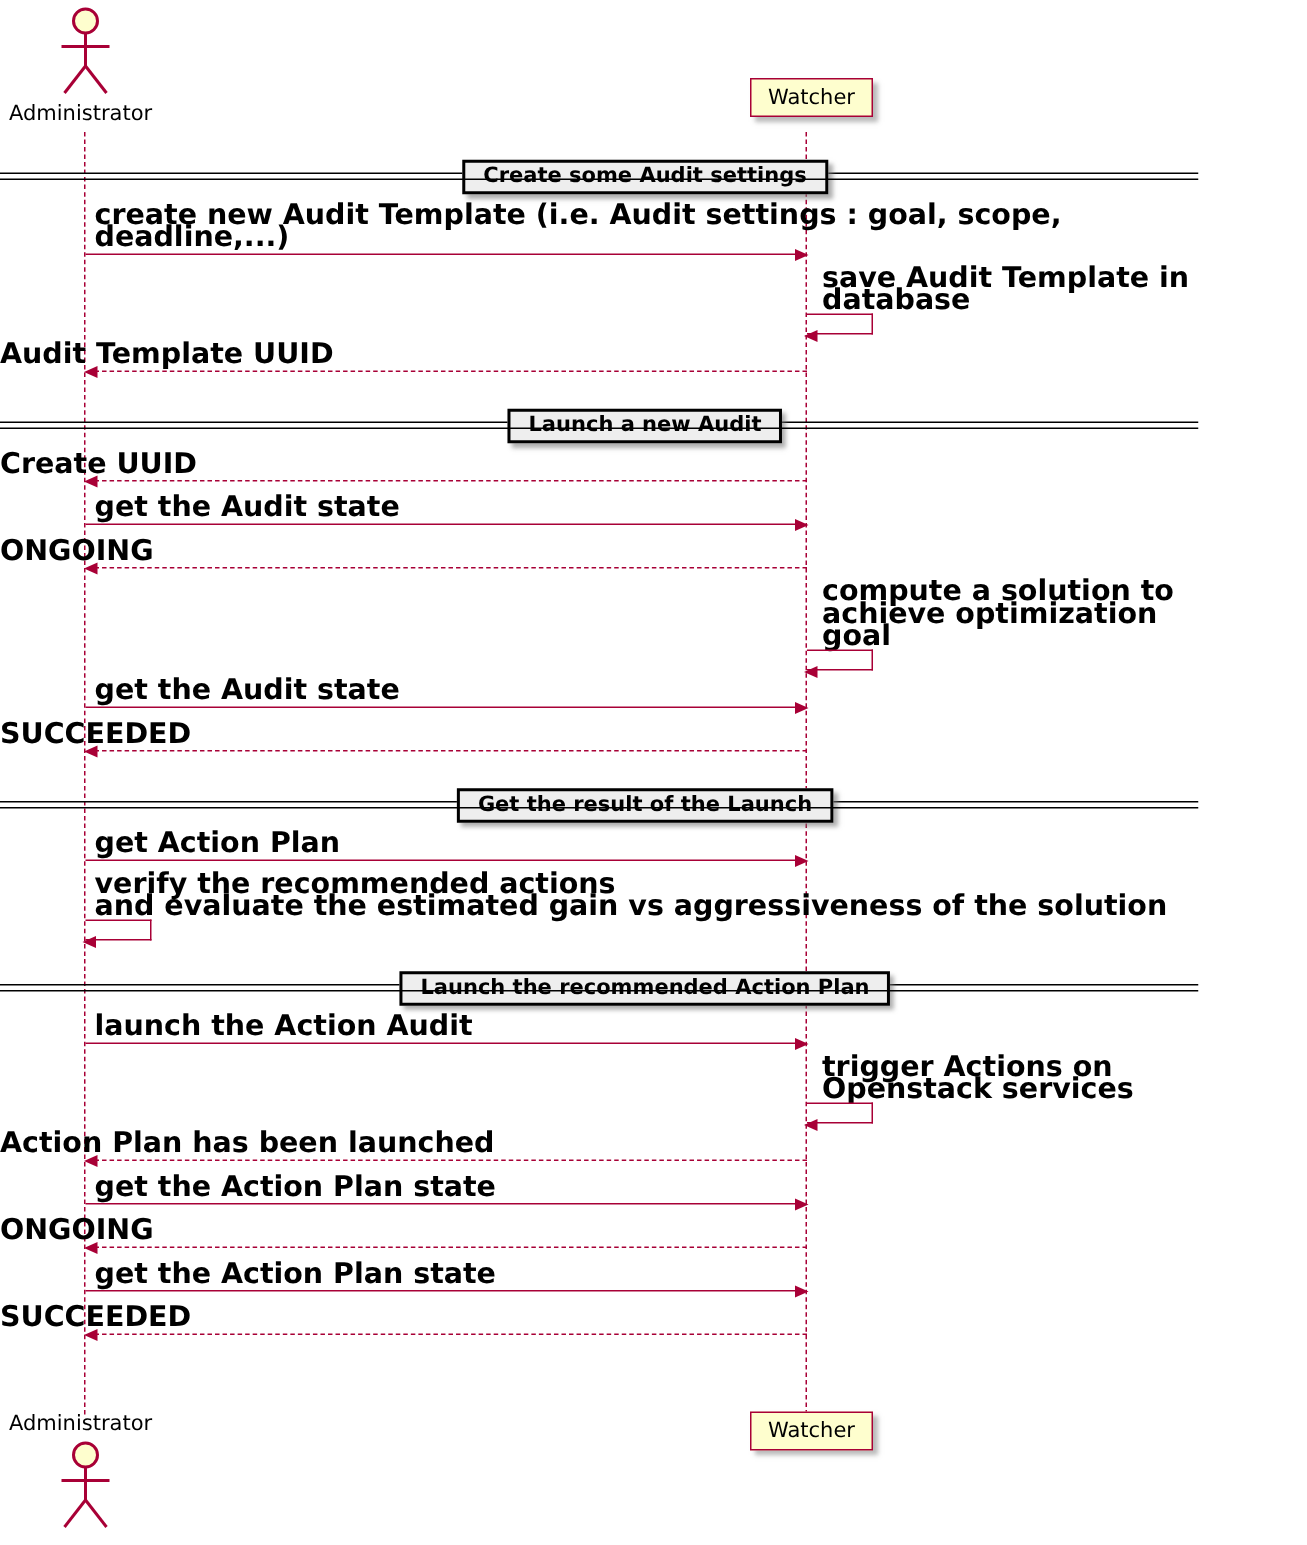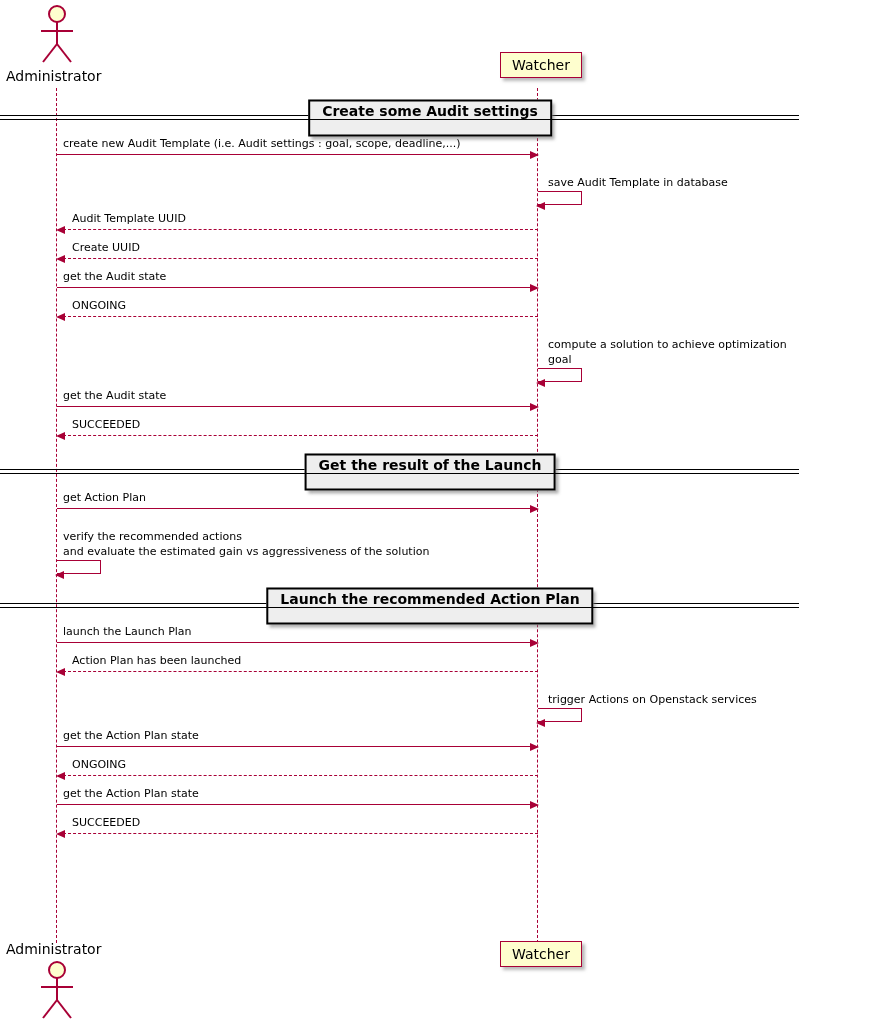--- a/index.html
+++ b/index.html
@@ -48,33 +48,33 @@
   .divider.first { margin-top:18px; }
   .divider::before, .divider::after {
     content:""; position:absolute; left:0; right:0; border-top:1px solid #000;
   }
   .divider::before { top:9px; }
   .divider::after  { top:13px; }
   .divider-label {
     position:absolute; left:430px; top:50%;
     transform:translate(-50%,-50%);
     background:#EEEEEE; border:2px solid #000000;
-    padding:1px 12px 16px 12px;
+    padding:1px 12px 2px 12px;
     font-size:14px; font-weight:bold; white-space:nowrap;
     box-shadow:3px 3px 3px rgba(120,120,120,0.6);
   }
 
   
   .msg { margin-top:6px; }
-  .msg.self { margin-top:16px; }
+  .msg.self { margin-top:4px; }
   .msg-text {
-    font-size:11px; line-height:15px; white-space:pre-line;
+    font-size:19px; line-height:15px; white-space:pre-line;font-weight:bold;
   }
   .msg-text.from-admin { margin-left:63px; }
-  .msg-text.return     { margin-left:72px; }
+  .msg-text.return     { }
   .msg-text.at-watcher { margin-left:548px; }
   .msg-text.at-admin   { margin-left:63px; }
 
   .arrow { position:relative; height:8px; margin-left:57px; width:481px; }
   .arrow.solid::before {
     content:""; position:absolute; left:0; right:6px; top:3px;
     border-top:1px solid #A80036;
   }
   .arrow.solid.right::after {
     content:""; position:absolute; right:-1px; top:0; width:0; height:0;
@@ -139,20 +139,23 @@
     <div class="msg self">
       <div class="msg-text at-watcher">save Audit Template in database</div>
       <div class="self-loop watcher-side"></div>
     </div>
 
     <div class="msg">
       <div class="msg-text return">Audit Template UUID</div>
       <div class="arrow dashed left"></div>
     </div>
 
+    <div class="divider">
+      <div class="divider-label">Launch a new Audit</div>
+    </div>
 
 
     <div class="msg">
       <div class="msg-text return">Create UUID</div>
       <div class="arrow dashed left"></div>
     </div>
 
     <div class="msg">
       <div class="msg-text from-admin">get the Audit state</div>
       <div class="arrow solid right"></div>
@@ -192,32 +195,32 @@
       <div class="msg-text at-admin">verify the recommended actions
 and evaluate the estimated gain vs aggressiveness of the solution</div>
       <div class="self-loop admin-side"></div>
     </div>
 
     <div class="divider">
       <div class="divider-label">Launch the recommended Action Plan</div>
     </div>
 
     <div class="msg">
-      <div class="msg-text from-admin">launch the Launch Plan</div>
-      <div class="arrow solid right"></div>
-    </div>
-
-    <div class="msg">
-      <div class="msg-text return">Action Plan has been launched</div>
-      <div class="arrow dashed left"></div>
+      <div class="msg-text from-admin">launch the Action Audit</div>
+      <div class="arrow solid right"></div>
     </div>
 
     <div class="msg self">
       <div class="msg-text at-watcher">trigger Actions on Openstack services</div>
       <div class="self-loop watcher-side"></div>
+    </div>
+
+    <div class="msg">
+      <div class="msg-text return">Action Plan has been launched</div>
+      <div class="arrow dashed left"></div>
     </div>
 
     <div class="msg">
       <div class="msg-text from-admin">get the Action Plan state</div>
       <div class="arrow solid right"></div>
     </div>
 
     <div class="msg">
       <div class="msg-text return">ONGOING</div>
       <div class="arrow dashed left"></div>

